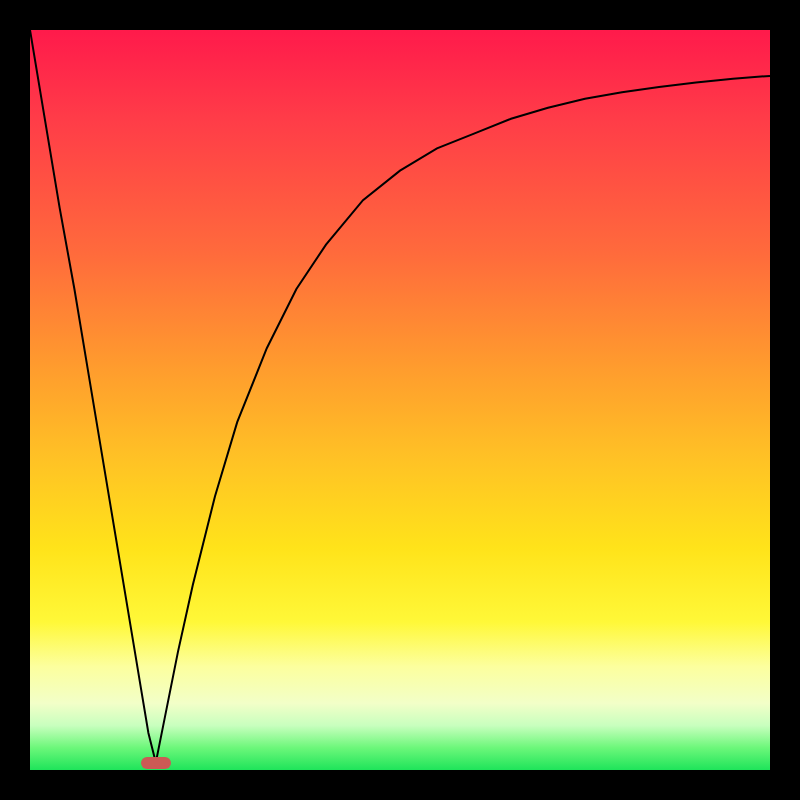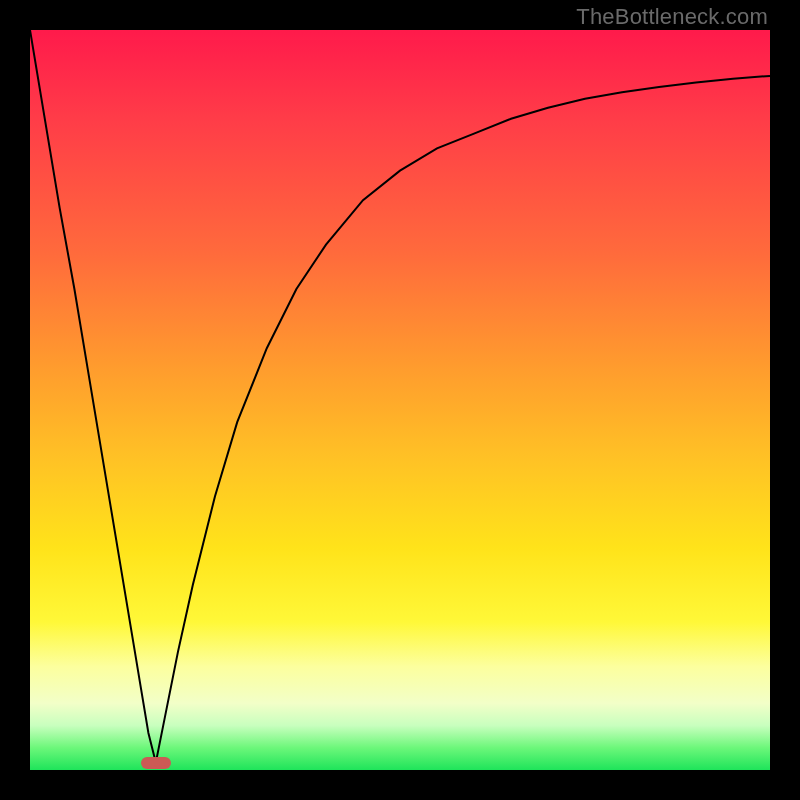--- a/index.html
+++ b/index.html
@@ -64,21 +64,20 @@
     background: #cc5a55;
     border-radius: 6px;
     transform: translate(-50%, -50%);
   }
 </style>
 </head>
 <body>
 
 <div class="frame">
 
-  <div class="watermark">TheBottleneck.com</div>
 
   <div class="plot-area">
 
     <svg class="curve-svg" viewBox="0 0 740 740" preserveAspectRatio="none">
       <path id="left-branch-path" fill="none" stroke="#000" stroke-width="2" d="M0.00 0.00 L14.80 88.80 L29.60 177.60 L44.40 259.00 L59.20 347.80 L74.00 436.60 L88.80 525.40 L103.60 614.20 L111.00 658.60 L118.40 703.00 L125.80 732.60"></path>
       <path id="right-branch-path" fill="none" stroke="#000" stroke-width="2" d="M125.80 732.60 L133.20 695.60 L148.00 621.60 L162.80 555.00 L185.00 466.20 L207.20 392.20 L236.80 318.20 L266.40 259.00 L296.00 214.60 L333.00 170.20 L370.00 140.60 L407.00 118.40 L444.00 103.60 L481.00 88.80 L518.00 77.70 L555.00 68.82 L592.00 62.16 L629.00 56.98 L666.00 52.54 L703.00 48.84 L740.00 45.88"></path>
     </svg>
 
     <div id="minpoint" class="minpoint" style="left: 125.8px; top: 732.6px;"></div>
 

